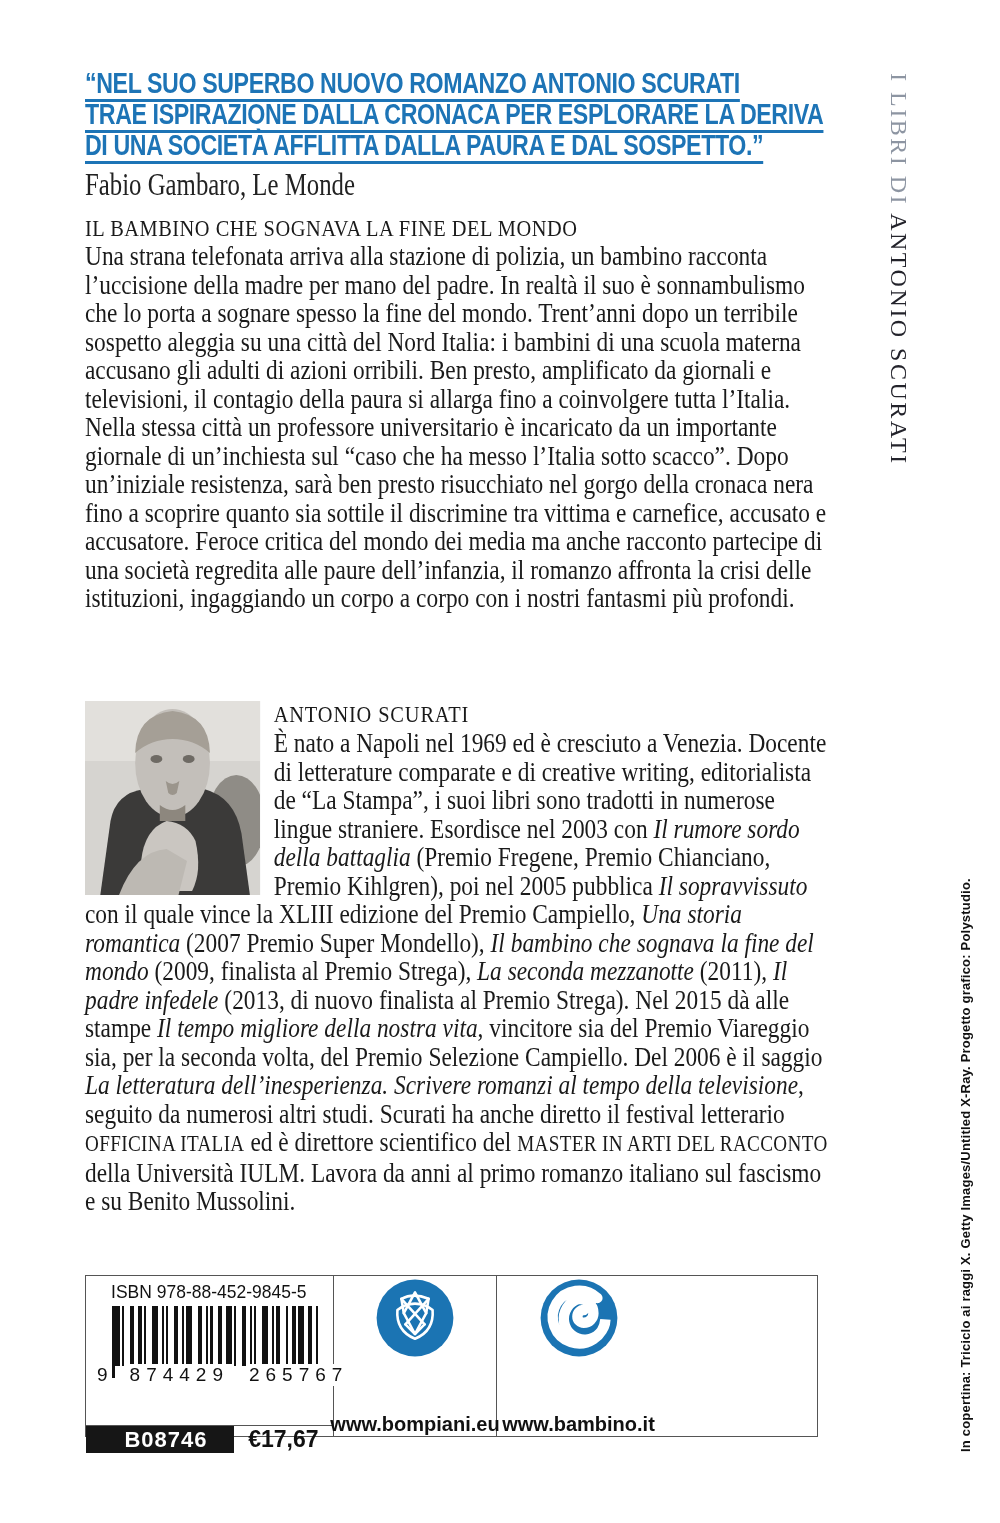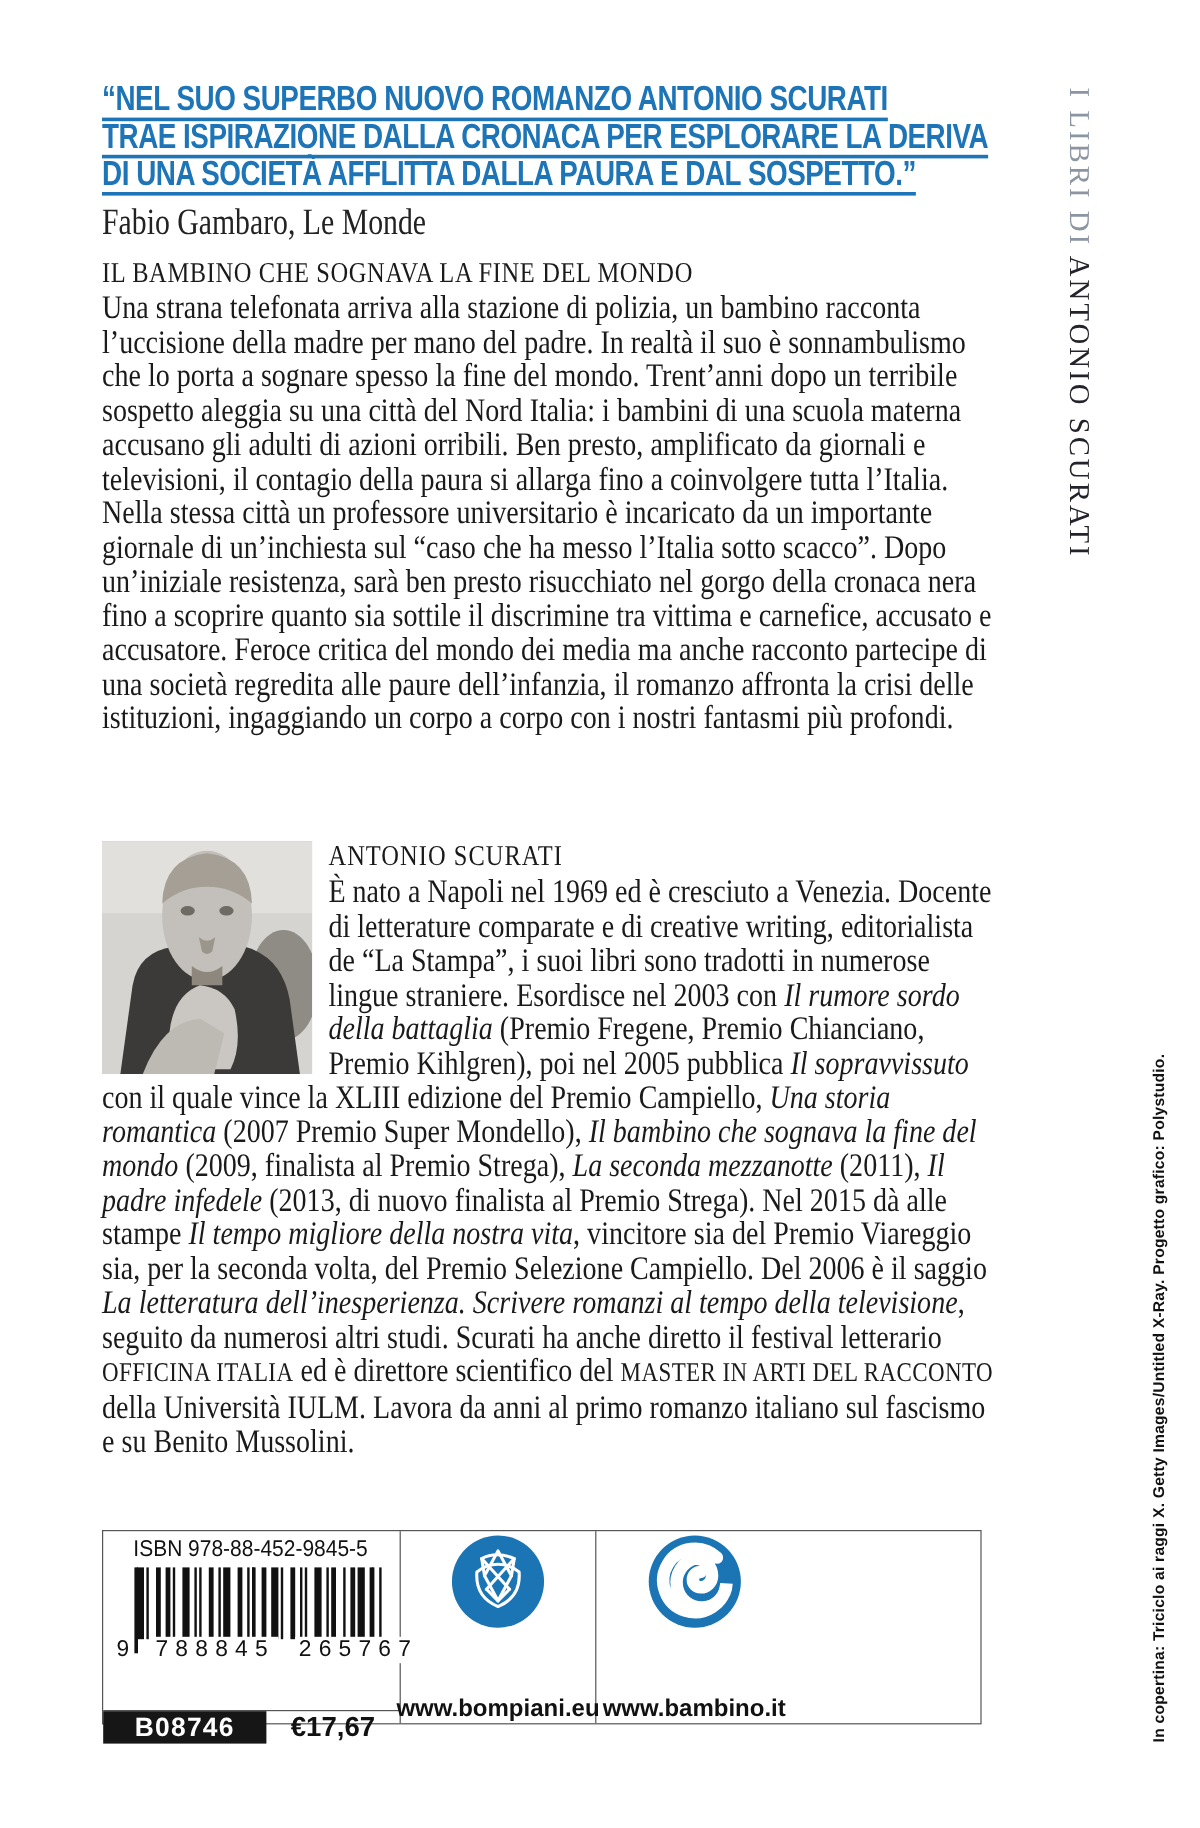--- a/index.html
+++ b/index.html
@@ -73,21 +73,21 @@
   .bar{background:#111;height:100%;flex:none;}
   .guard{position:absolute;top:0;width:3px;height:72px;background:#111;}
   .digits-row{
     display:flex;font-family:"Liberation Sans", sans-serif;font-size:19px;color:#111;
     margin-top:-14px;position:relative;background:transparent;
   }
   .digits-row span{background:#fff;padding:0 3px;}
   .code-price-row{height:37px;display:flex;border-top:1.5px solid #555;box-sizing:border-box;}
   .code-box{
     width:55%;background:#161616;color:#fff;display:flex;align-items:center;justify-content:center;
-    font-family:"Liberation Sans", sans-serif;font-weight:bold;font-size:22px;letter-spacing:1px;
+    font-family:"Liberation Sans", sans-serif;font-weight:bold;font-size:22px;letter-spacing:1px;padding-left:12px;
   }
   .price-box{
     flex:1;display:flex;align-items:center;justify-content:center;
     font-family:"Liberation Sans", sans-serif;font-weight:bold;font-size:23px;color:#111;
   }
   .cell-imprint{width:159px;display:flex;flex-direction:column;align-items:center;justify-content:center;}
   .imprint-line{font-size:22px;line-height:26px;letter-spacing:1.5px;color:#1a1a1a;transform:scaleX(0.9);}
   .cell-logo{width:163px;display:flex;flex-direction:column;align-items:center;justify-content:center;padding-top:2px;}
   .logo-circle{width:92px;height:92px;margin-bottom:16px;}
   .logo-url{font-family:"Liberation Sans", sans-serif;font-weight:bold;font-size:20px;color:#111;}
@@ -169,21 +169,21 @@
             <div class="bar" style="width: 6px; margin-right: 6px;"></div>
             <div class="bar" style="width: 2px; margin-right: 4px;"></div>
             <div class="bar" style="width: 2px; margin-right: 2px;"></div>
           </div>
         <div class="guard" style="left:12px"></div>
         <div class="guard" style="left:50%"></div>
         <div class="guard" style="right:8px"></div>
       </div>
       <div class="digits-row">
         <span style="margin-left:-2px">9</span>
-        <span style="margin-left:16px;letter-spacing:6px">788845</span>
+        <span style="margin-left:16px;letter-spacing:6px">874429</span>
         <span style="margin-left:14px;letter-spacing:6px">265767</span>
       </div>
     </div>
     <div class="code-price-row">
       <div class="code-box">B08746</div>
       <div class="price-box">€17,67</div>
     </div>
   </div>
 
 

